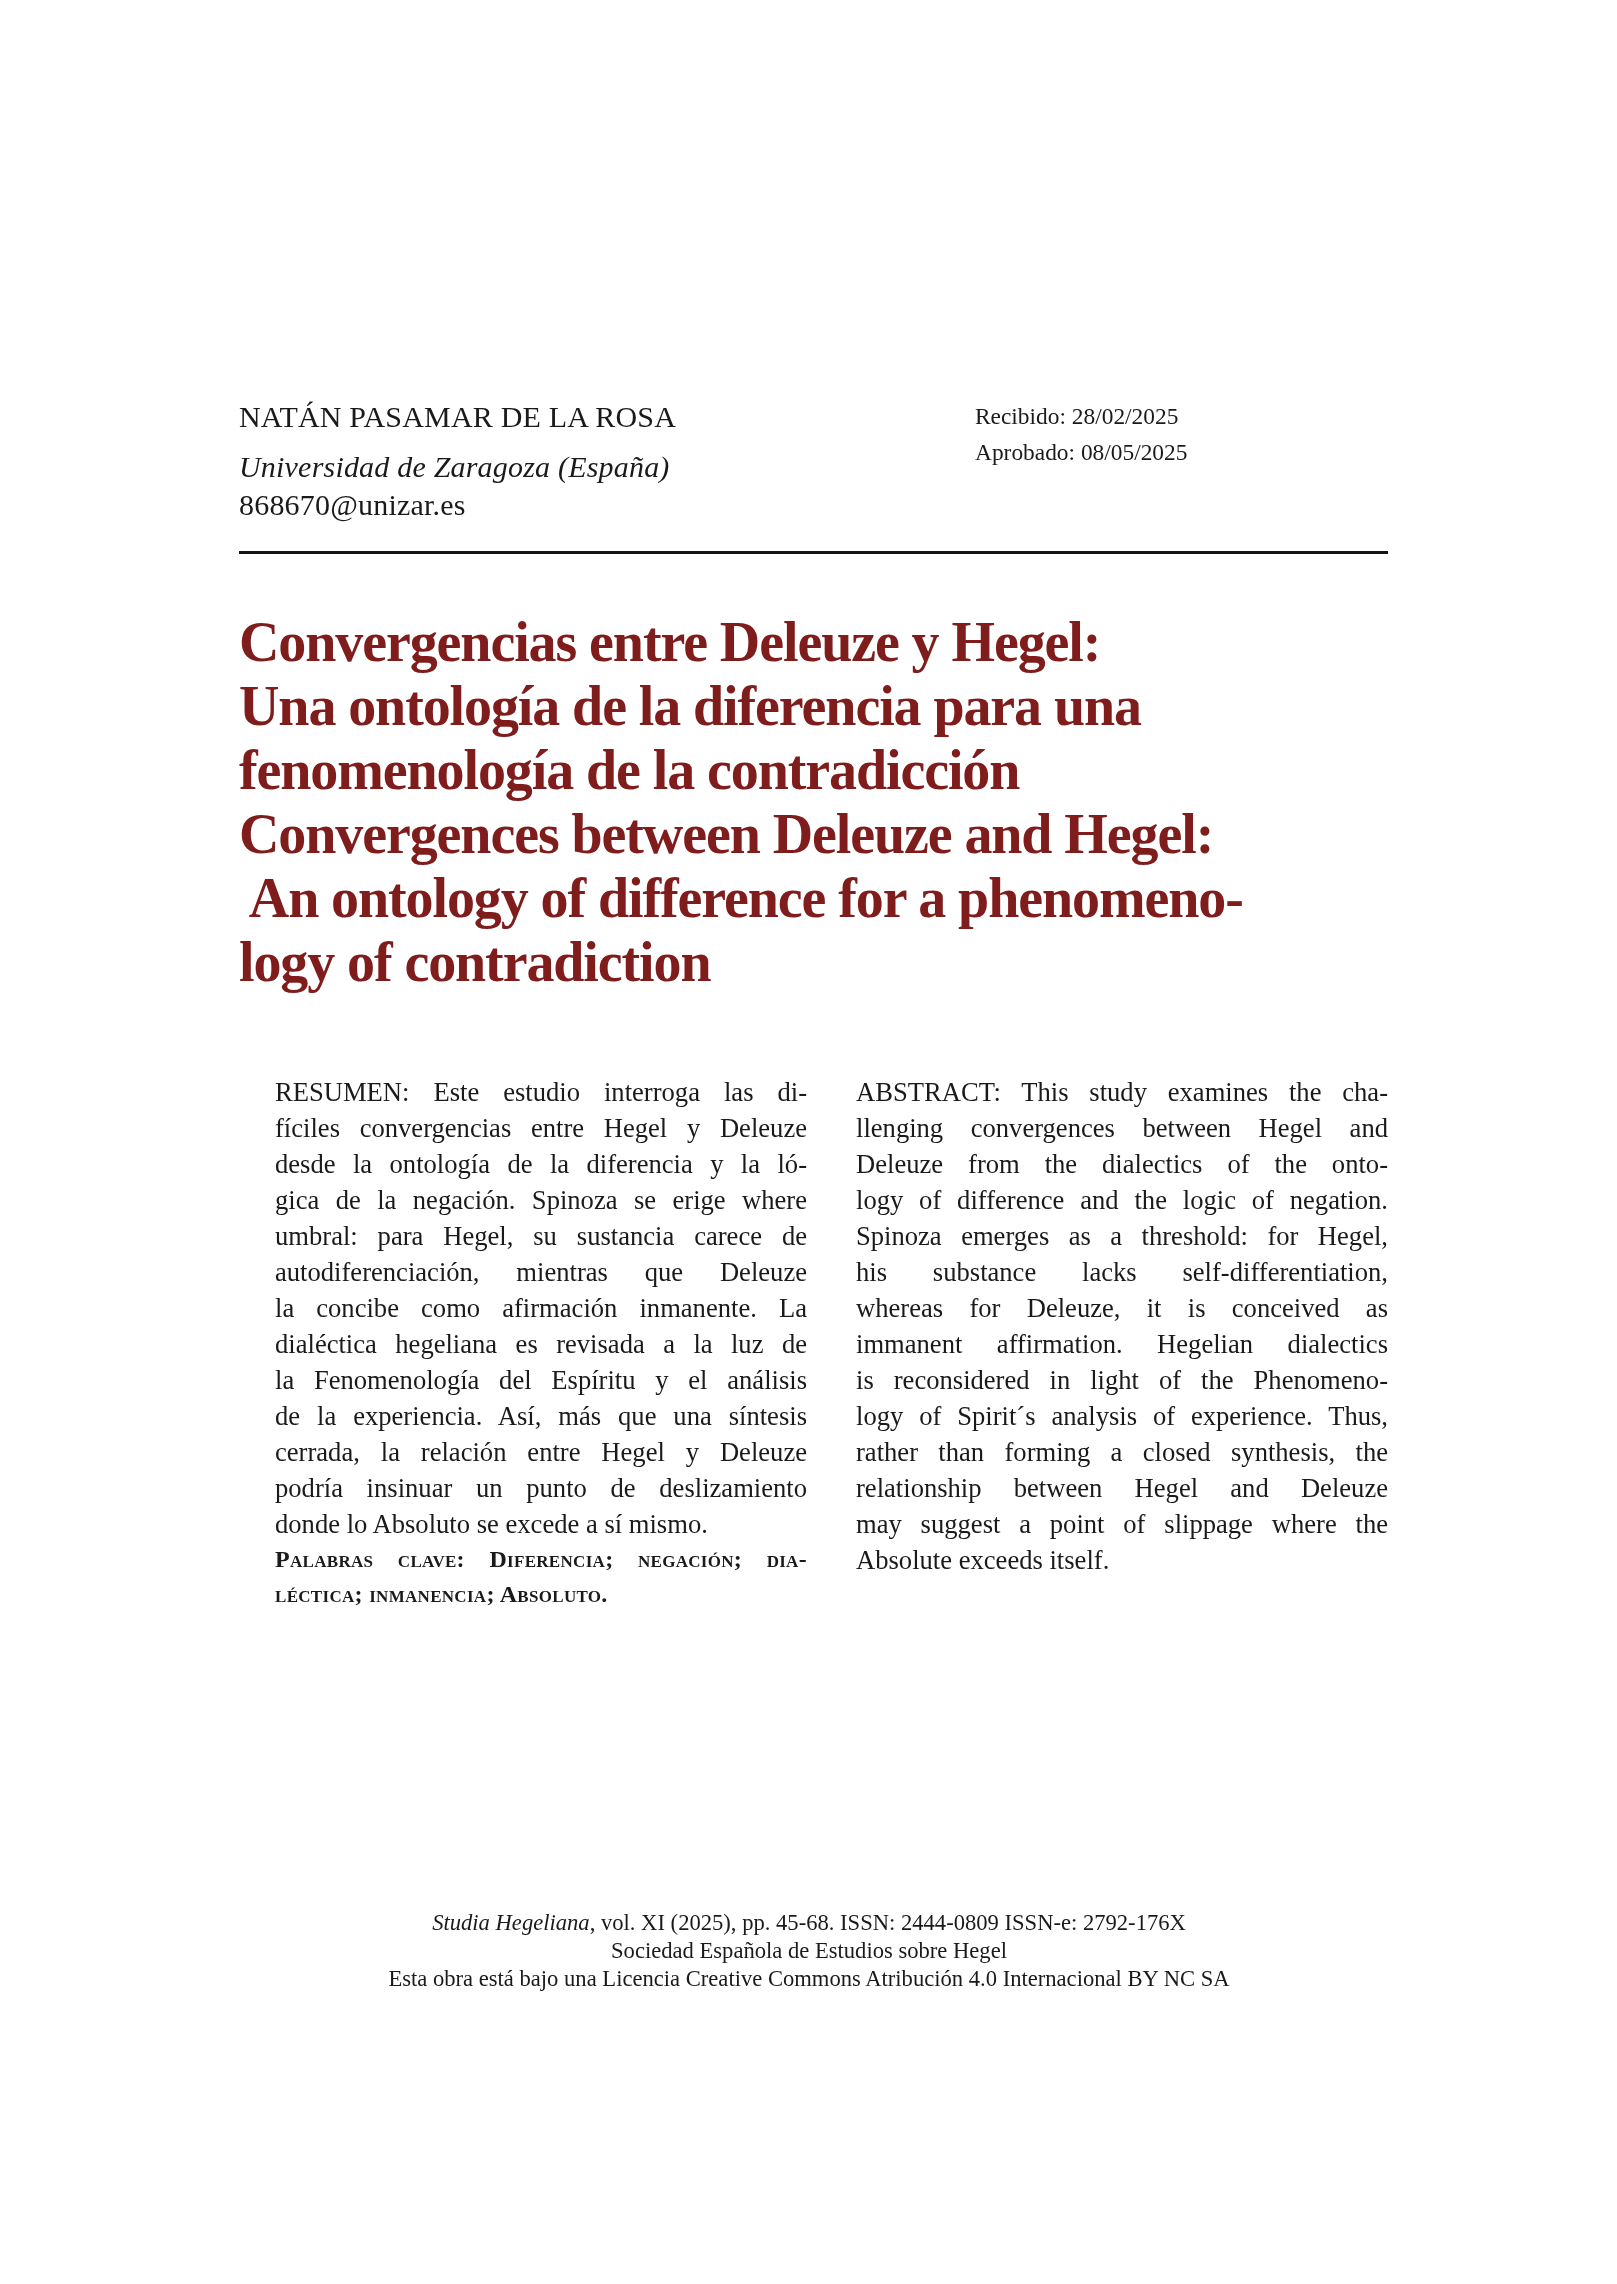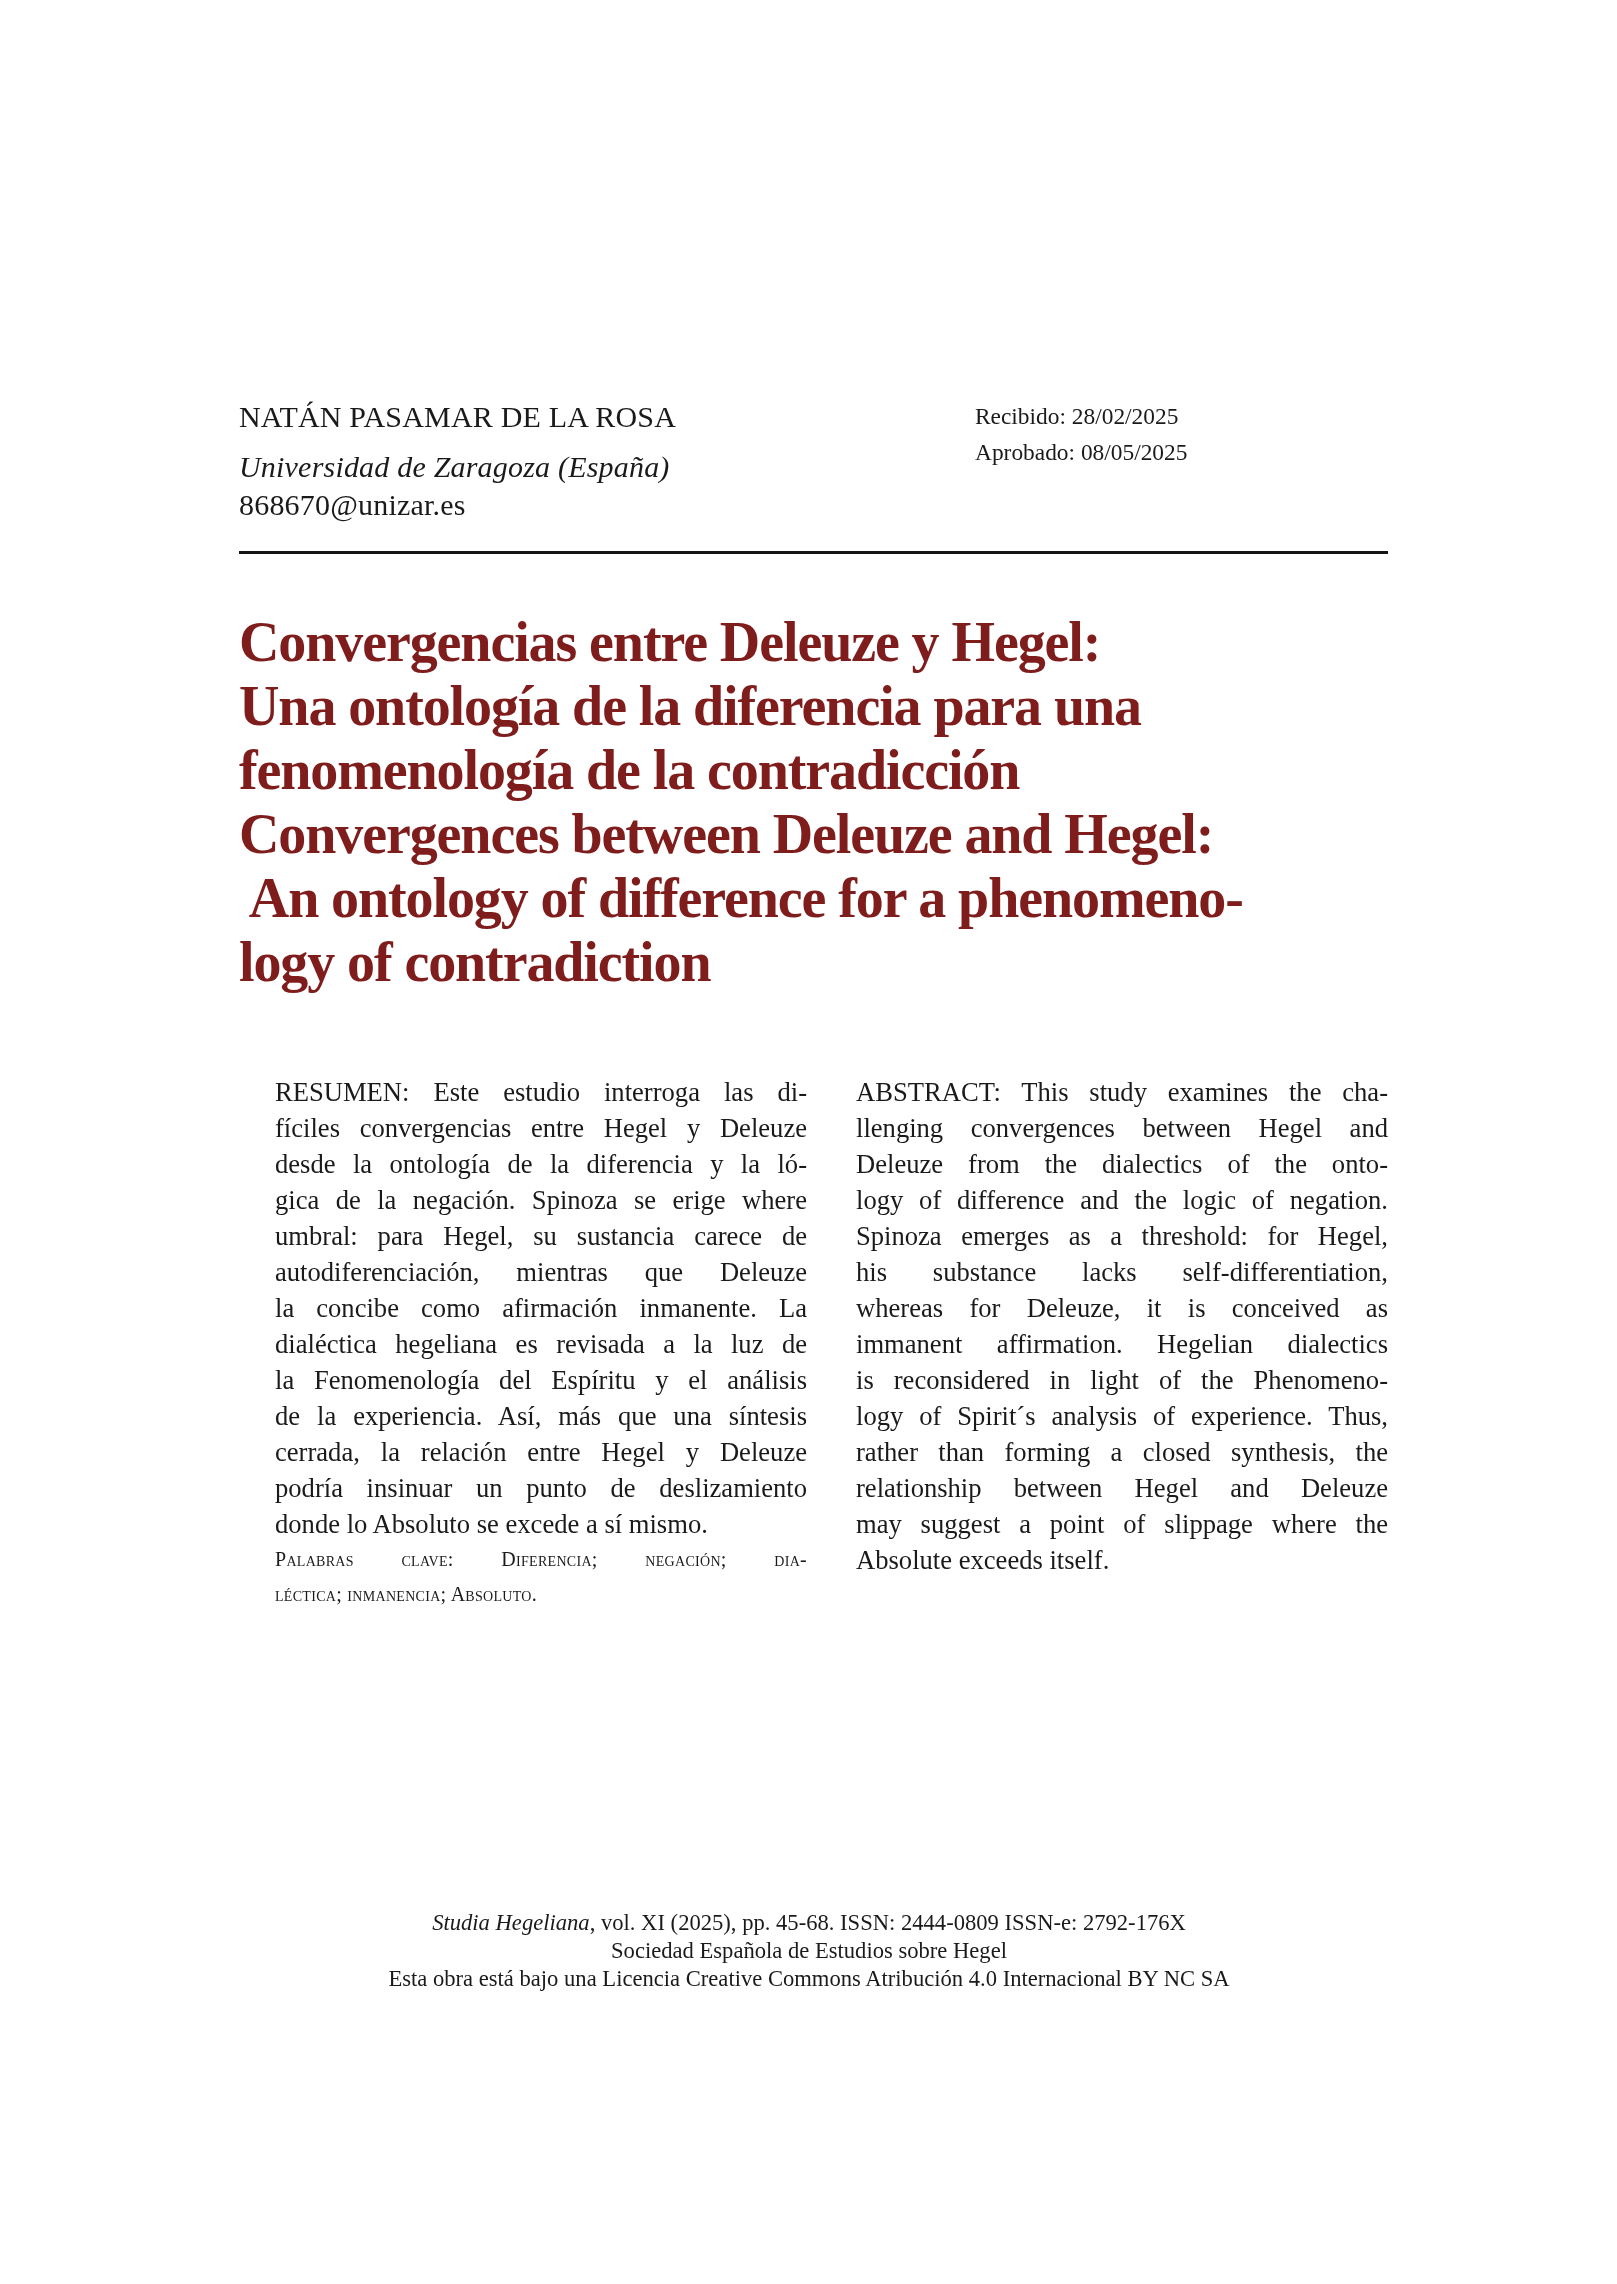--- a/index.html
+++ b/index.html
@@ -75,23 +75,24 @@
       text-align: justify;
       text-align-last: justify;
       white-space: nowrap;
       overflow: visible;
     }
     .col .line.last { text-align-last: left; }
 
     .keywords {
       margin-top: 8px;
       font-variant: small-caps;
-      font-size: 20px;
+      font-size: 24px;
       line-height: 35px;
       letter-spacing: 0.3px;
+      font-weight: bold;
     }
 
     
     .footer {
       left: 0;
       top: 1909px;
       width: 1618px;
       text-align: center;
       font-size: 22.6px;
       line-height: 28px;

